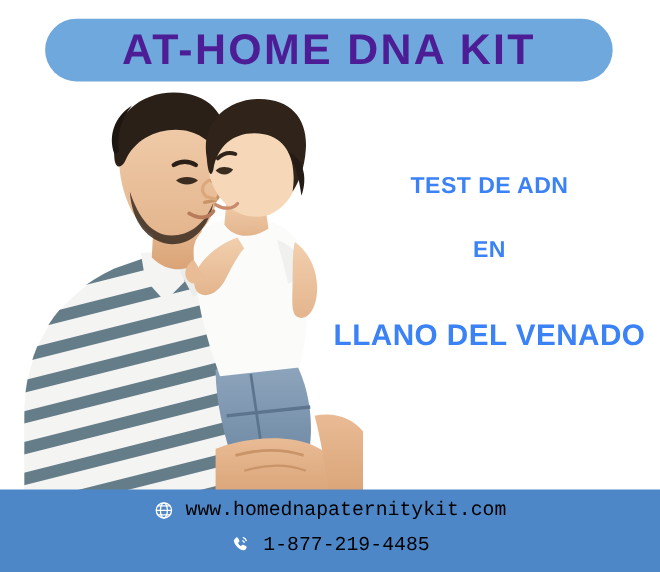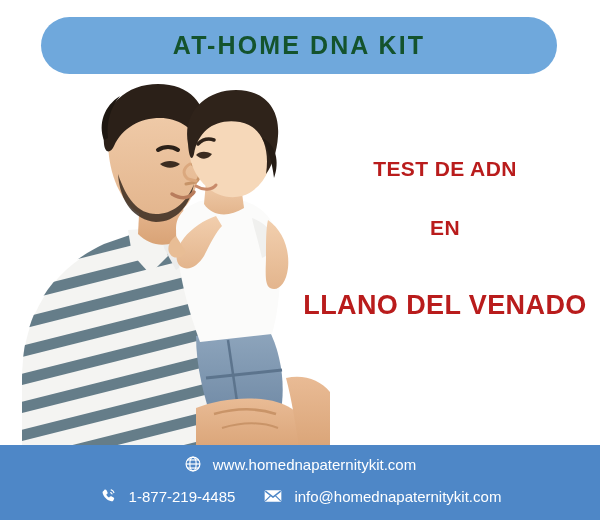--- a/index.html
+++ b/index.html
@@ -25,22 +25,22 @@
     top: 17px;
     width: 516px;
     height: 57px;
     background: #6fa8dc;
     border-radius: 29px;
     display: flex;
     align-items: center;
     justify-content: center;
   }
   #header-title {
-    color: #14532d;
-    font-size: 25px;
+    color: #4c1d95;
+    font-size: 39px;
     font-weight: bold;
     letter-spacing: 2.1px;
     line-height: 1;
     white-space: nowrap;
   }
 
   
   #photo {
     position: absolute;
     left: 0px;
@@ -53,21 +53,21 @@
 
   
   #headline-block {
     position: absolute;
     left: 300px;
     top: 158px;
     width: 290px;
     text-align: center;
   }
   .headline-line {
-    color: #b91c1c;
+    color: #3b82f6;
     font-weight: bold;
     font-size: 21px;
     line-height: 1;
     letter-spacing: 0.4px;
     white-space: nowrap;
   }
   .headline-line.l1 { margin-bottom: 38px; }
   .headline-line.l2 { margin-bottom: 54px; }
   .headline-line.l3 { font-size: 27px; }
 
@@ -97,24 +97,25 @@
     right: 0;
     top: 41px;
     justify-content: center;
     gap: 28px;
   }
   .contact-item {
     display: flex;
     align-items: center;
   }
   .footer-text {
-    color: #ffffff;
-    font-size: 15px;
+    color: #000000;
+    font-size: 18px;
     line-height: 1;
     white-space: nowrap;
+    font-family: Liberation Mono, monospace;
   }
   .footer-icon {
     display: inline-flex;
     align-items: center;
     justify-content: center;
     margin-right: 11px;
   }
   .footer-icon svg { display: block; }
 </style>
 </head>
@@ -250,26 +251,16 @@
         <span class="footer-icon">
           <svg width="19" height="19" viewBox="0 0 24 24">
             <path fill="#ffffff" d="M7.2 3.2c.8-.4 1.7-.1 2.1.7l1.4 2.6c.4.8.2 1.7-.5 2.2l-1 .8c.6 1.6 1.9 3 3.5 3.8l.8-1c.5-.7 1.4-.9 2.2-.5l2.6 1.4c.8.4 1.1 1.4.7 2.1l-.9 1.6c-.5.9-1.5 1.3-2.5 1.1C10.4 17.1 6 12.7 4.6 7.6c-.3-1 .2-2 1.1-2.5z"></path>
             <path fill="none" stroke="#ffffff" stroke-width="1.5" stroke-linecap="round" d="M15.4 3.6c1.6.5 2.9 1.8 3.4 3.4"></path>
             <path fill="none" stroke="#ffffff" stroke-width="1.5" stroke-linecap="round" d="M14.8 7.1c.8.3 1.4.9 1.6 1.7"></path>
           </svg>
         </span>
         <span class="footer-text">1-877-219-4485</span>
       </div>
 
-      <div class="contact-item">
-        <span class="footer-icon">
-          <svg width="20" height="20" viewBox="0 0 24 24">
-            <rect x="2" y="5" width="20" height="14" rx="1.6" fill="#ffffff"></rect>
-            <path d="M2.8 6.2 L12 13.4 L21.2 6.2" fill="none" stroke="#4e87c7" stroke-width="1.7" stroke-linejoin="round"></path>
-            <path d="M2.8 17.8 L9.2 11.6 M21.2 17.8 L14.8 11.6" fill="none" stroke="#4e87c7" stroke-width="1.5"></path>
-          </svg>
-        </span>
-        <span class="footer-text">info@homednapaternitykit.com</span>
-      </div>
     </div>
 
   </div>
 </div>
 
 </body></html>

